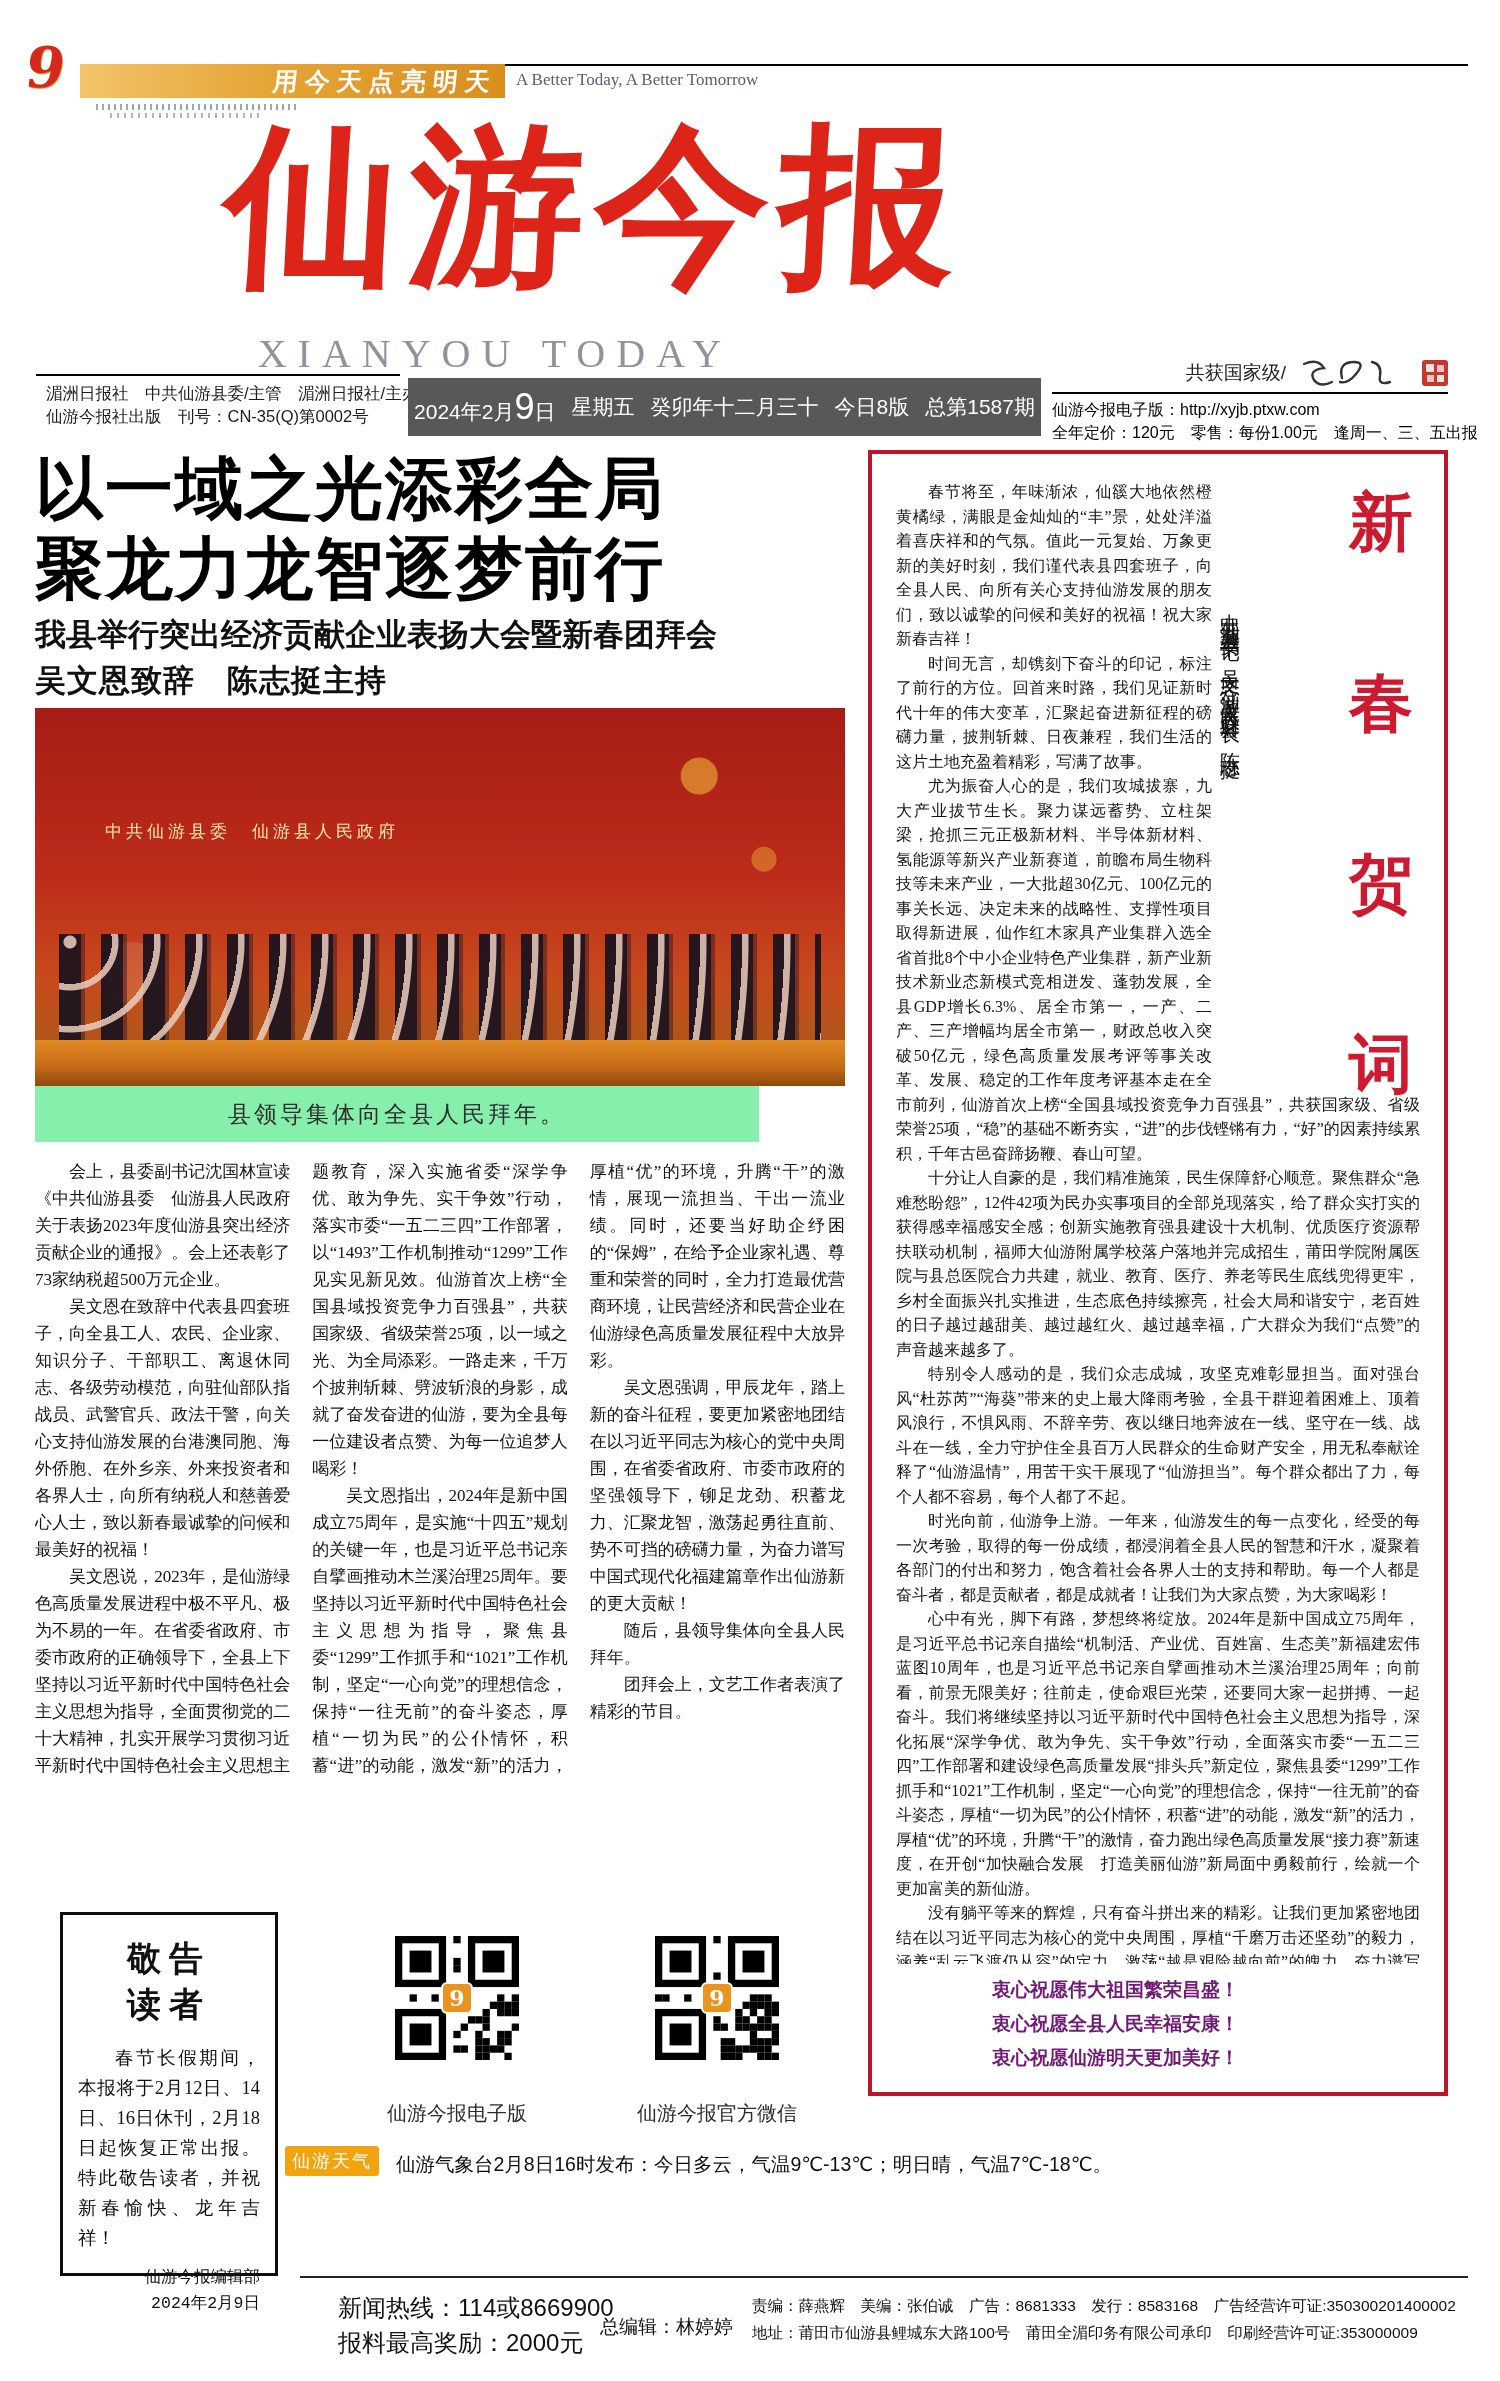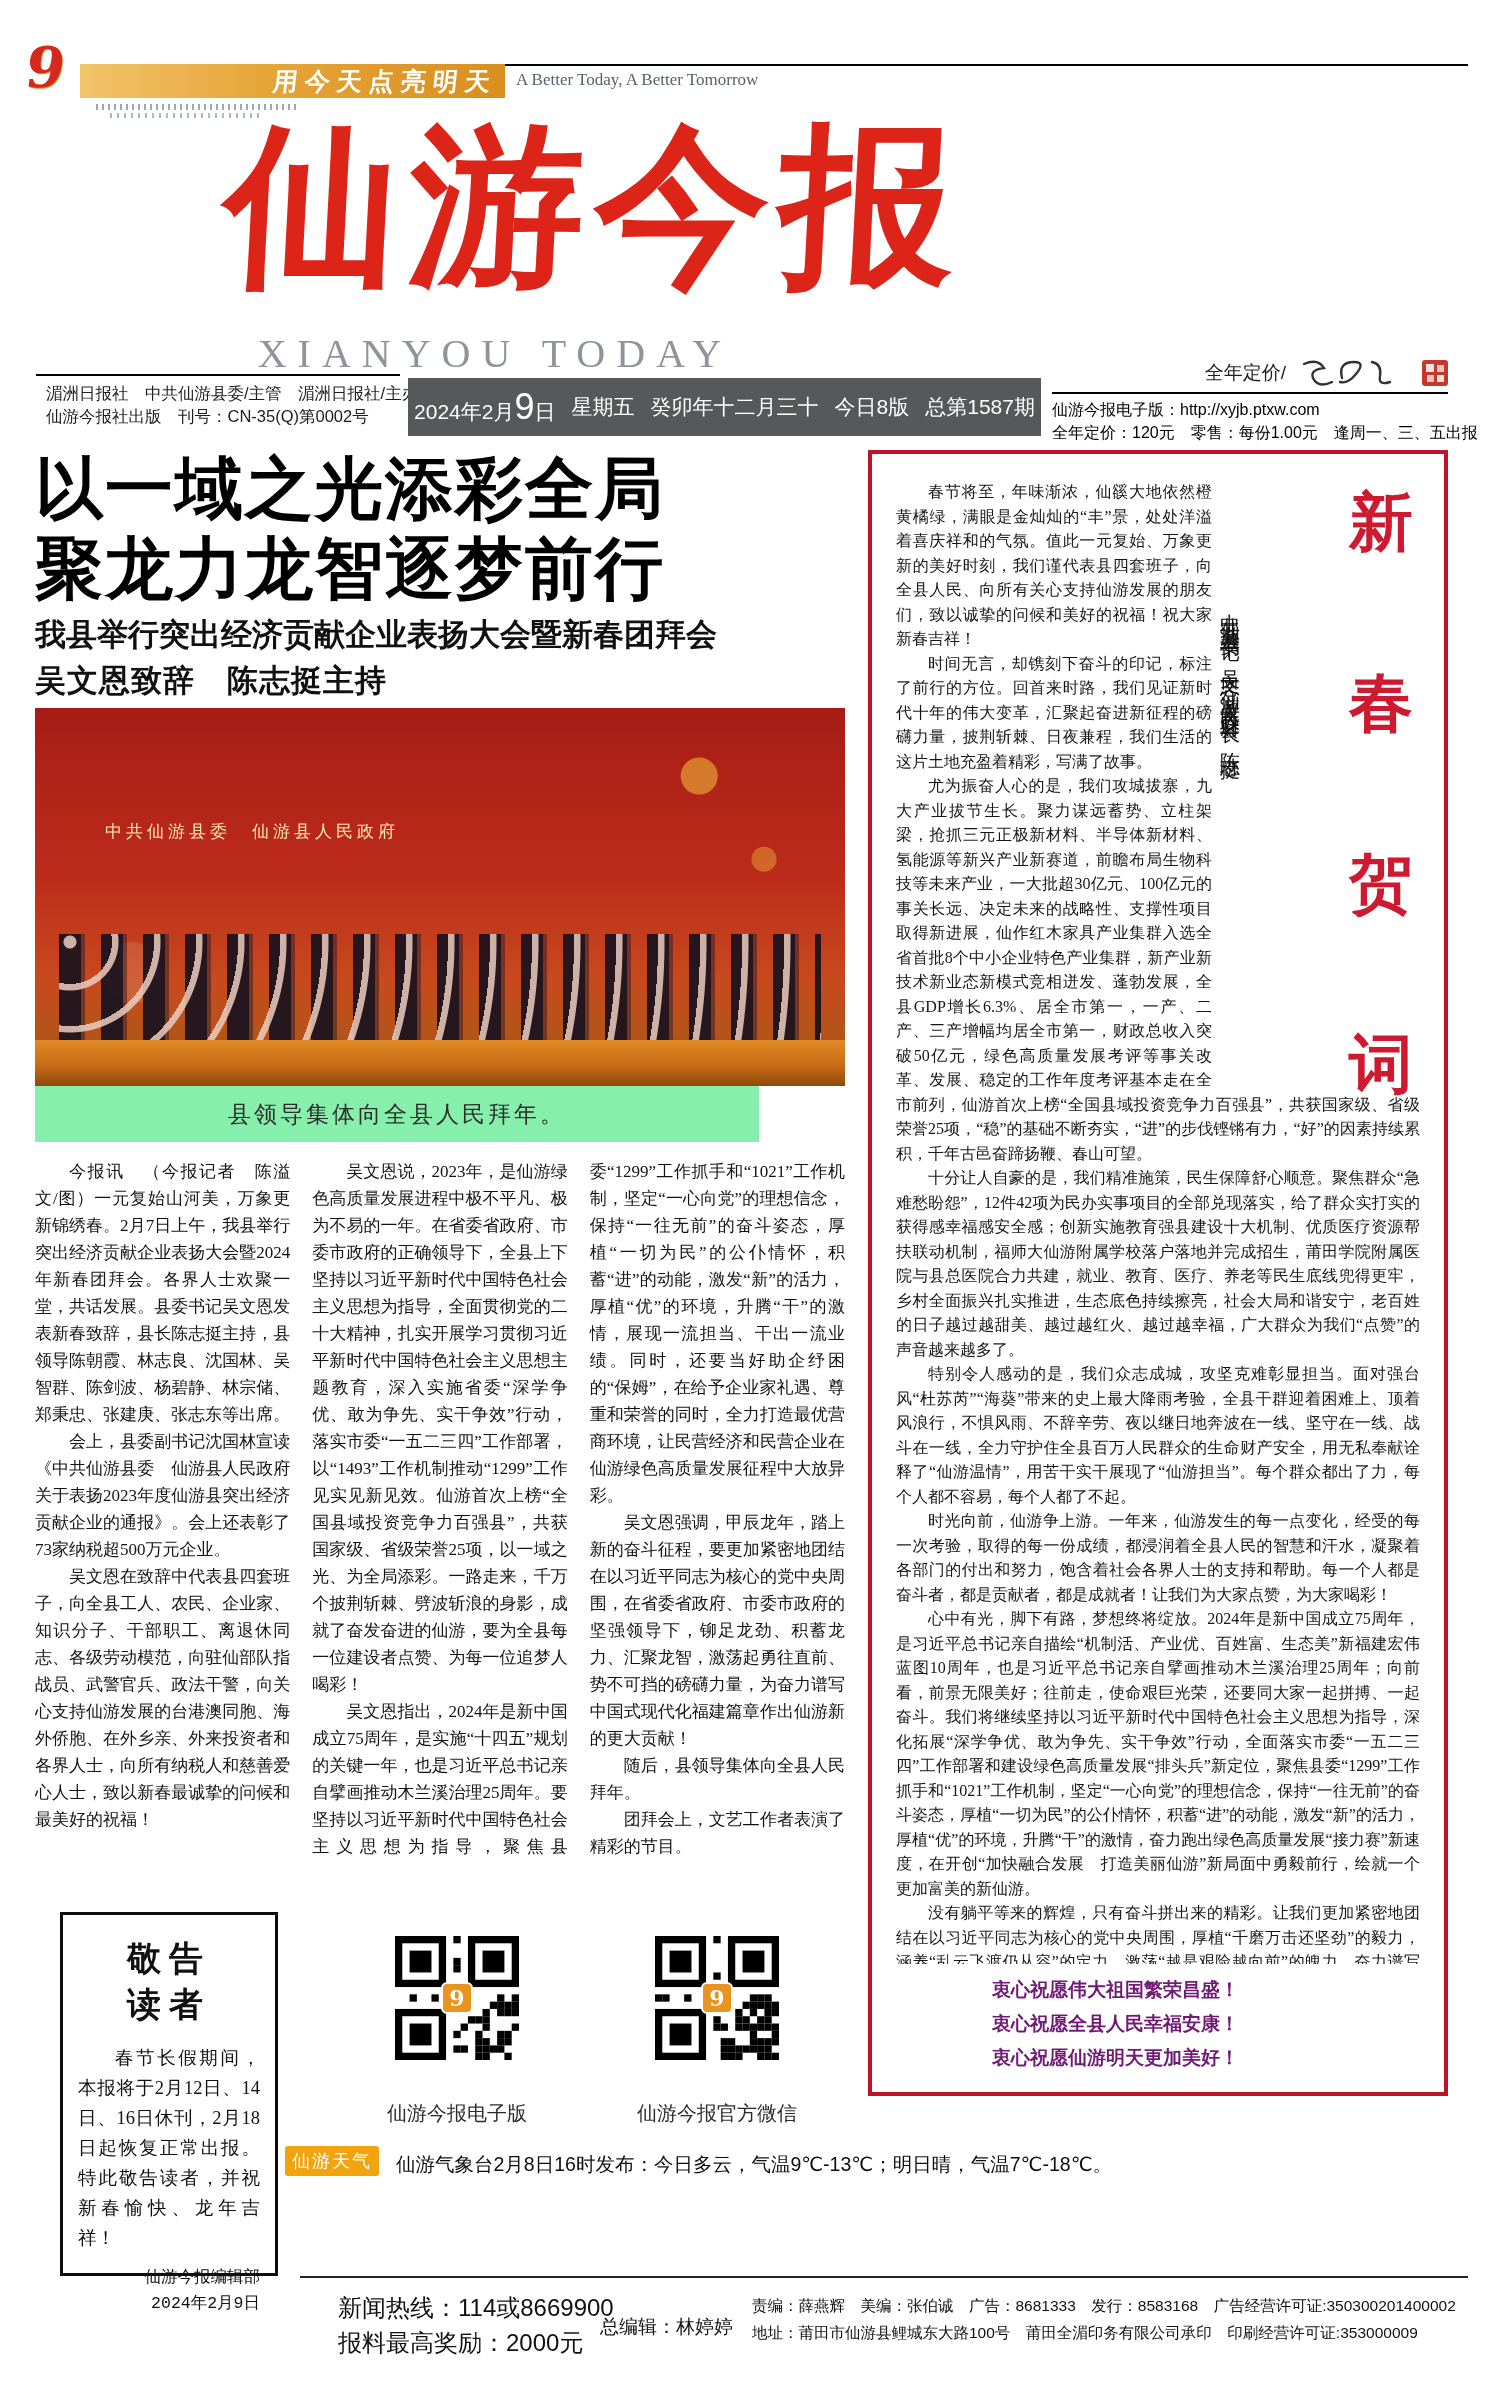--- a/index.html
+++ b/index.html
@@ -120,21 +120,21 @@
 </div>
 <div class="abs banner-rule"></div>
 <div class="abs banner-en">A Better Today, A Better Tomorrow</div>
 <div class="abs banner-dots"></div>
 <div class="abs banner-dots2"></div>
 
 <div class="abs masthead-title">仙游今报</div>
 <div class="abs masthead-en">XIANYOU TODAY</div>
 
 <div class="abs inscription">
-  <span class="lbl">全年定价/</span>
+  <span class="lbl">共获国家级/</span>
   <svg width="120" height="34" viewBox="0 0 120 34">
     <path d="M10 8 q14 -6 20 4 q-16 2 -10 12 q6 8 18 2 M48 22 q-4 -16 12 -16 q12 0 2 12 q-8 10 -16 8 M78 6 q10 2 8 14 q-2 10 10 6" stroke="#333" stroke-width="2.4" fill="none" stroke-linecap="round"></path>
   </svg>
   <svg class="seal" viewBox="0 0 26 26">
     <rect width="26" height="26" rx="3" fill="#c2392e"></rect>
     <rect x="4" y="4" width="8" height="8" fill="#fff" opacity=".85"></rect>
     <rect x="15" y="5" width="7" height="7" fill="#fff" opacity=".7"></rect>
     <rect x="5" y="15" width="7" height="7" fill="#fff" opacity=".7"></rect>
     <rect x="15" y="15" width="7" height="7" fill="#fff" opacity=".85"></rect>
   </svg>
@@ -166,21 +166,20 @@
 <div class="abs byline">吴文恩致辞　陈志挺主持</div>
 
 <div class="abs photo">
   <div class="photo-banner-sub">中共仙游县委　仙游县人民政府</div>
   <div class="photo-figures"></div>
   <div class="photo-floor"></div>
 </div>
 <div class="abs caption-strip">县领导集体向全县人民拜年。</div>
 
 <div class="abs article">
-    <p>今报讯　（今报记者　陈溢　文/图）一元复始山河美，万象更新锦绣春。2月7日上午，我县举行突出经济贡献企业表扬大会暨2024年新春团拜会。各界人士欢聚一堂，共话发展。县委书记吴文恩发表新春致辞，县长陈志挺主持，县领导陈朝霞、林志良、沈国林、吴智群、陈剑波、杨碧静、林宗储、郑秉忠、张建庚、张志东等出席。</p>
     <p>会上，县委副书记沈国林宣读《中共仙游县委　仙游县人民政府关于表扬2023年度仙游县突出经济贡献企业的通报》。会上还表彰了73家纳税超500万元企业。</p>
     <p>吴文恩在致辞中代表县四套班子，向全县工人、农民、企业家、知识分子、干部职工、离退休同志、各级劳动模范，向驻仙部队指战员、武警官兵、政法干警，向关心支持仙游发展的台港澳同胞、海外侨胞、在外乡亲、外来投资者和各界人士，向所有纳税人和慈善爱心人士，致以新春最诚挚的问候和最美好的祝福！</p>
     <p>吴文恩说，2023年，是仙游绿色高质量发展进程中极不平凡、极为不易的一年。在省委省政府、市委市政府的正确领导下，全县上下坚持以习近平新时代中国特色社会主义思想为指导，全面贯彻党的二十大精神，扎实开展学习贯彻习近平新时代中国特色社会主义思想主题教育，深入实施省委“深学争优、敢为争先、实干争效”行动，落实市委“一五二三四”工作部署，以“1493”工作机制推动“1299”工作见实见新见效。仙游首次上榜“全国县域投资竞争力百强县”，共获国家级、省级荣誉25项，以一域之光、为全局添彩。一路走来，千万个披荆斩棘、劈波斩浪的身影，成就了奋发奋进的仙游，要为全县每一位建设者点赞、为每一位追梦人喝彩！</p>
     <p>吴文恩指出，2024年是新中国成立75周年，是实施“十四五”规划的关键一年，也是习近平总书记亲自擘画推动木兰溪治理25周年。要坚持以习近平新时代中国特色社会主义思想为指导，聚焦县委“1299”工作抓手和“1021”工作机制，坚定“一心向党”的理想信念，保持“一往无前”的奋斗姿态，厚植“一切为民”的公仆情怀，积蓄“进”的动能，激发“新”的活力，厚植“优”的环境，升腾“干”的激情，展现一流担当、干出一流业绩。同时，还要当好助企纾困的“保姆”，在给予企业家礼遇、尊重和荣誉的同时，全力打造最优营商环境，让民营经济和民营企业在仙游绿色高质量发展征程中大放异彩。</p>
     <p>吴文恩强调，甲辰龙年，踏上新的奋斗征程，要更加紧密地团结在以习近平同志为核心的党中央周围，在省委省政府、市委市政府的坚强领导下，铆足龙劲、积蓄龙力、汇聚龙智，激荡起勇往直前、势不可挡的磅礴力量，为奋力谱写中国式现代化福建篇章作出仙游新的更大贡献！</p>
     <p>随后，县领导集体向全县人民拜年。</p>
     <p>团拜会上，文艺工作者表演了精彩的节目。</p>
   </div>
 
 <div class="abs greeting">

